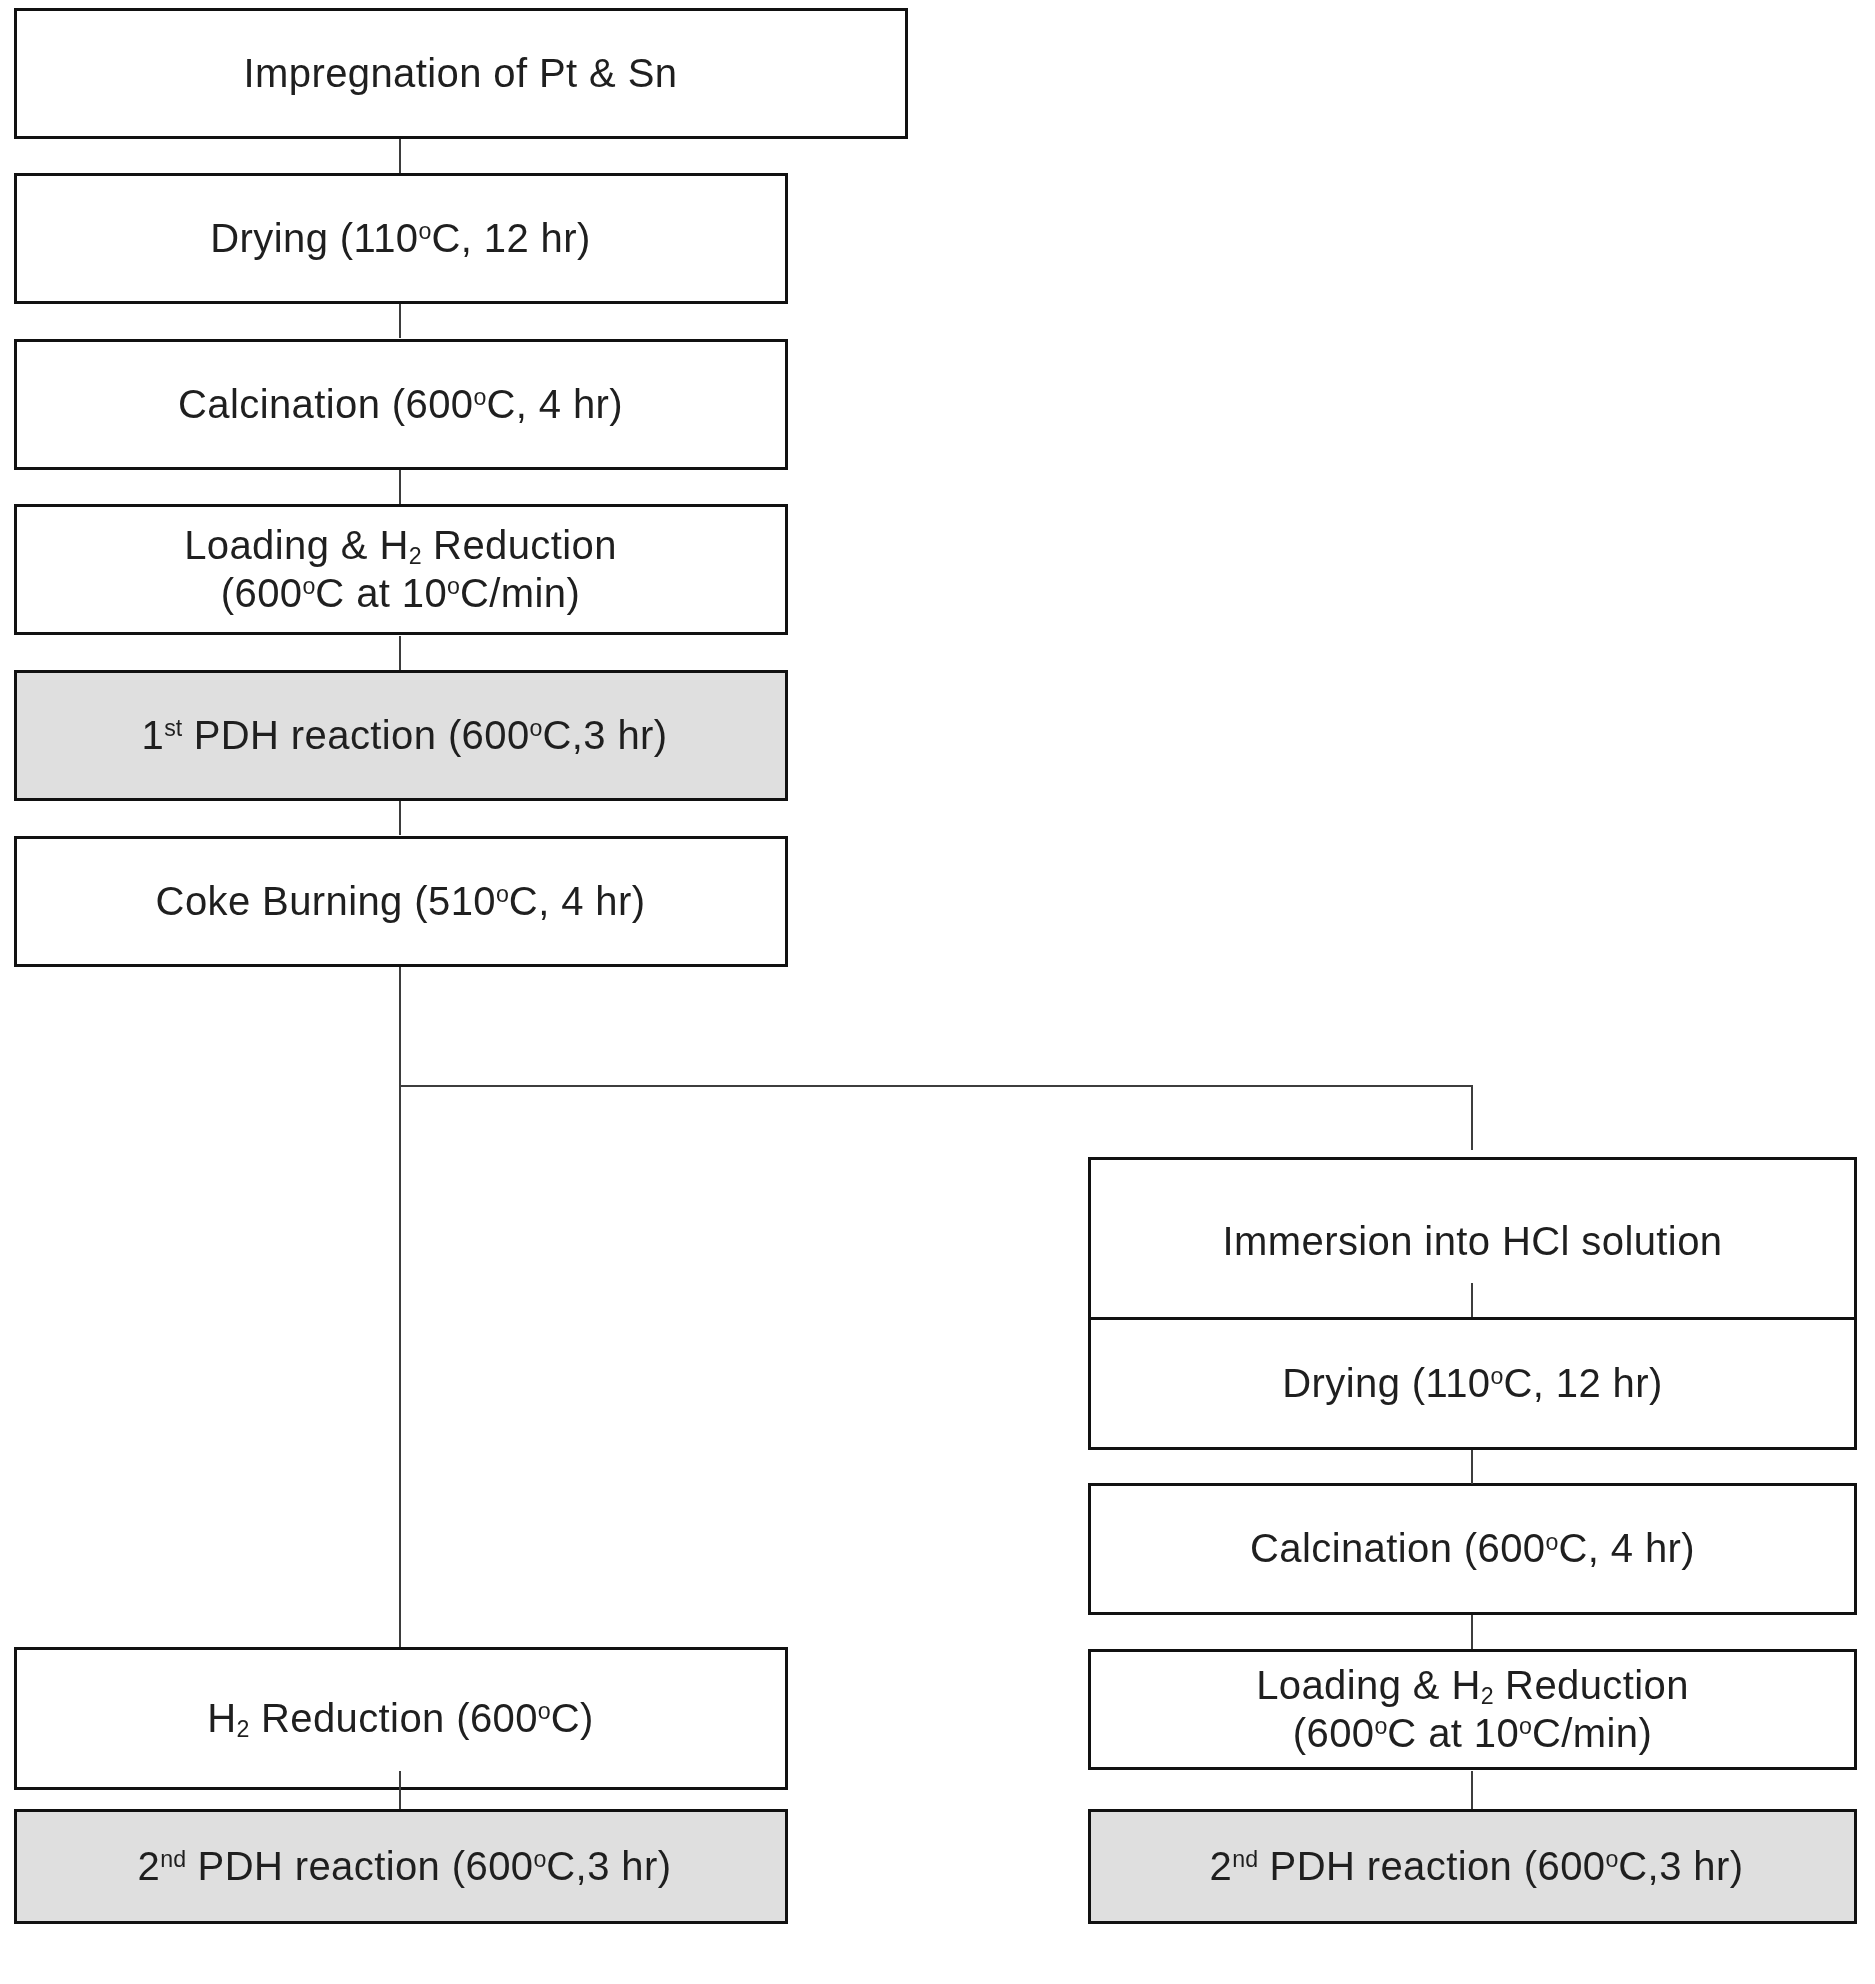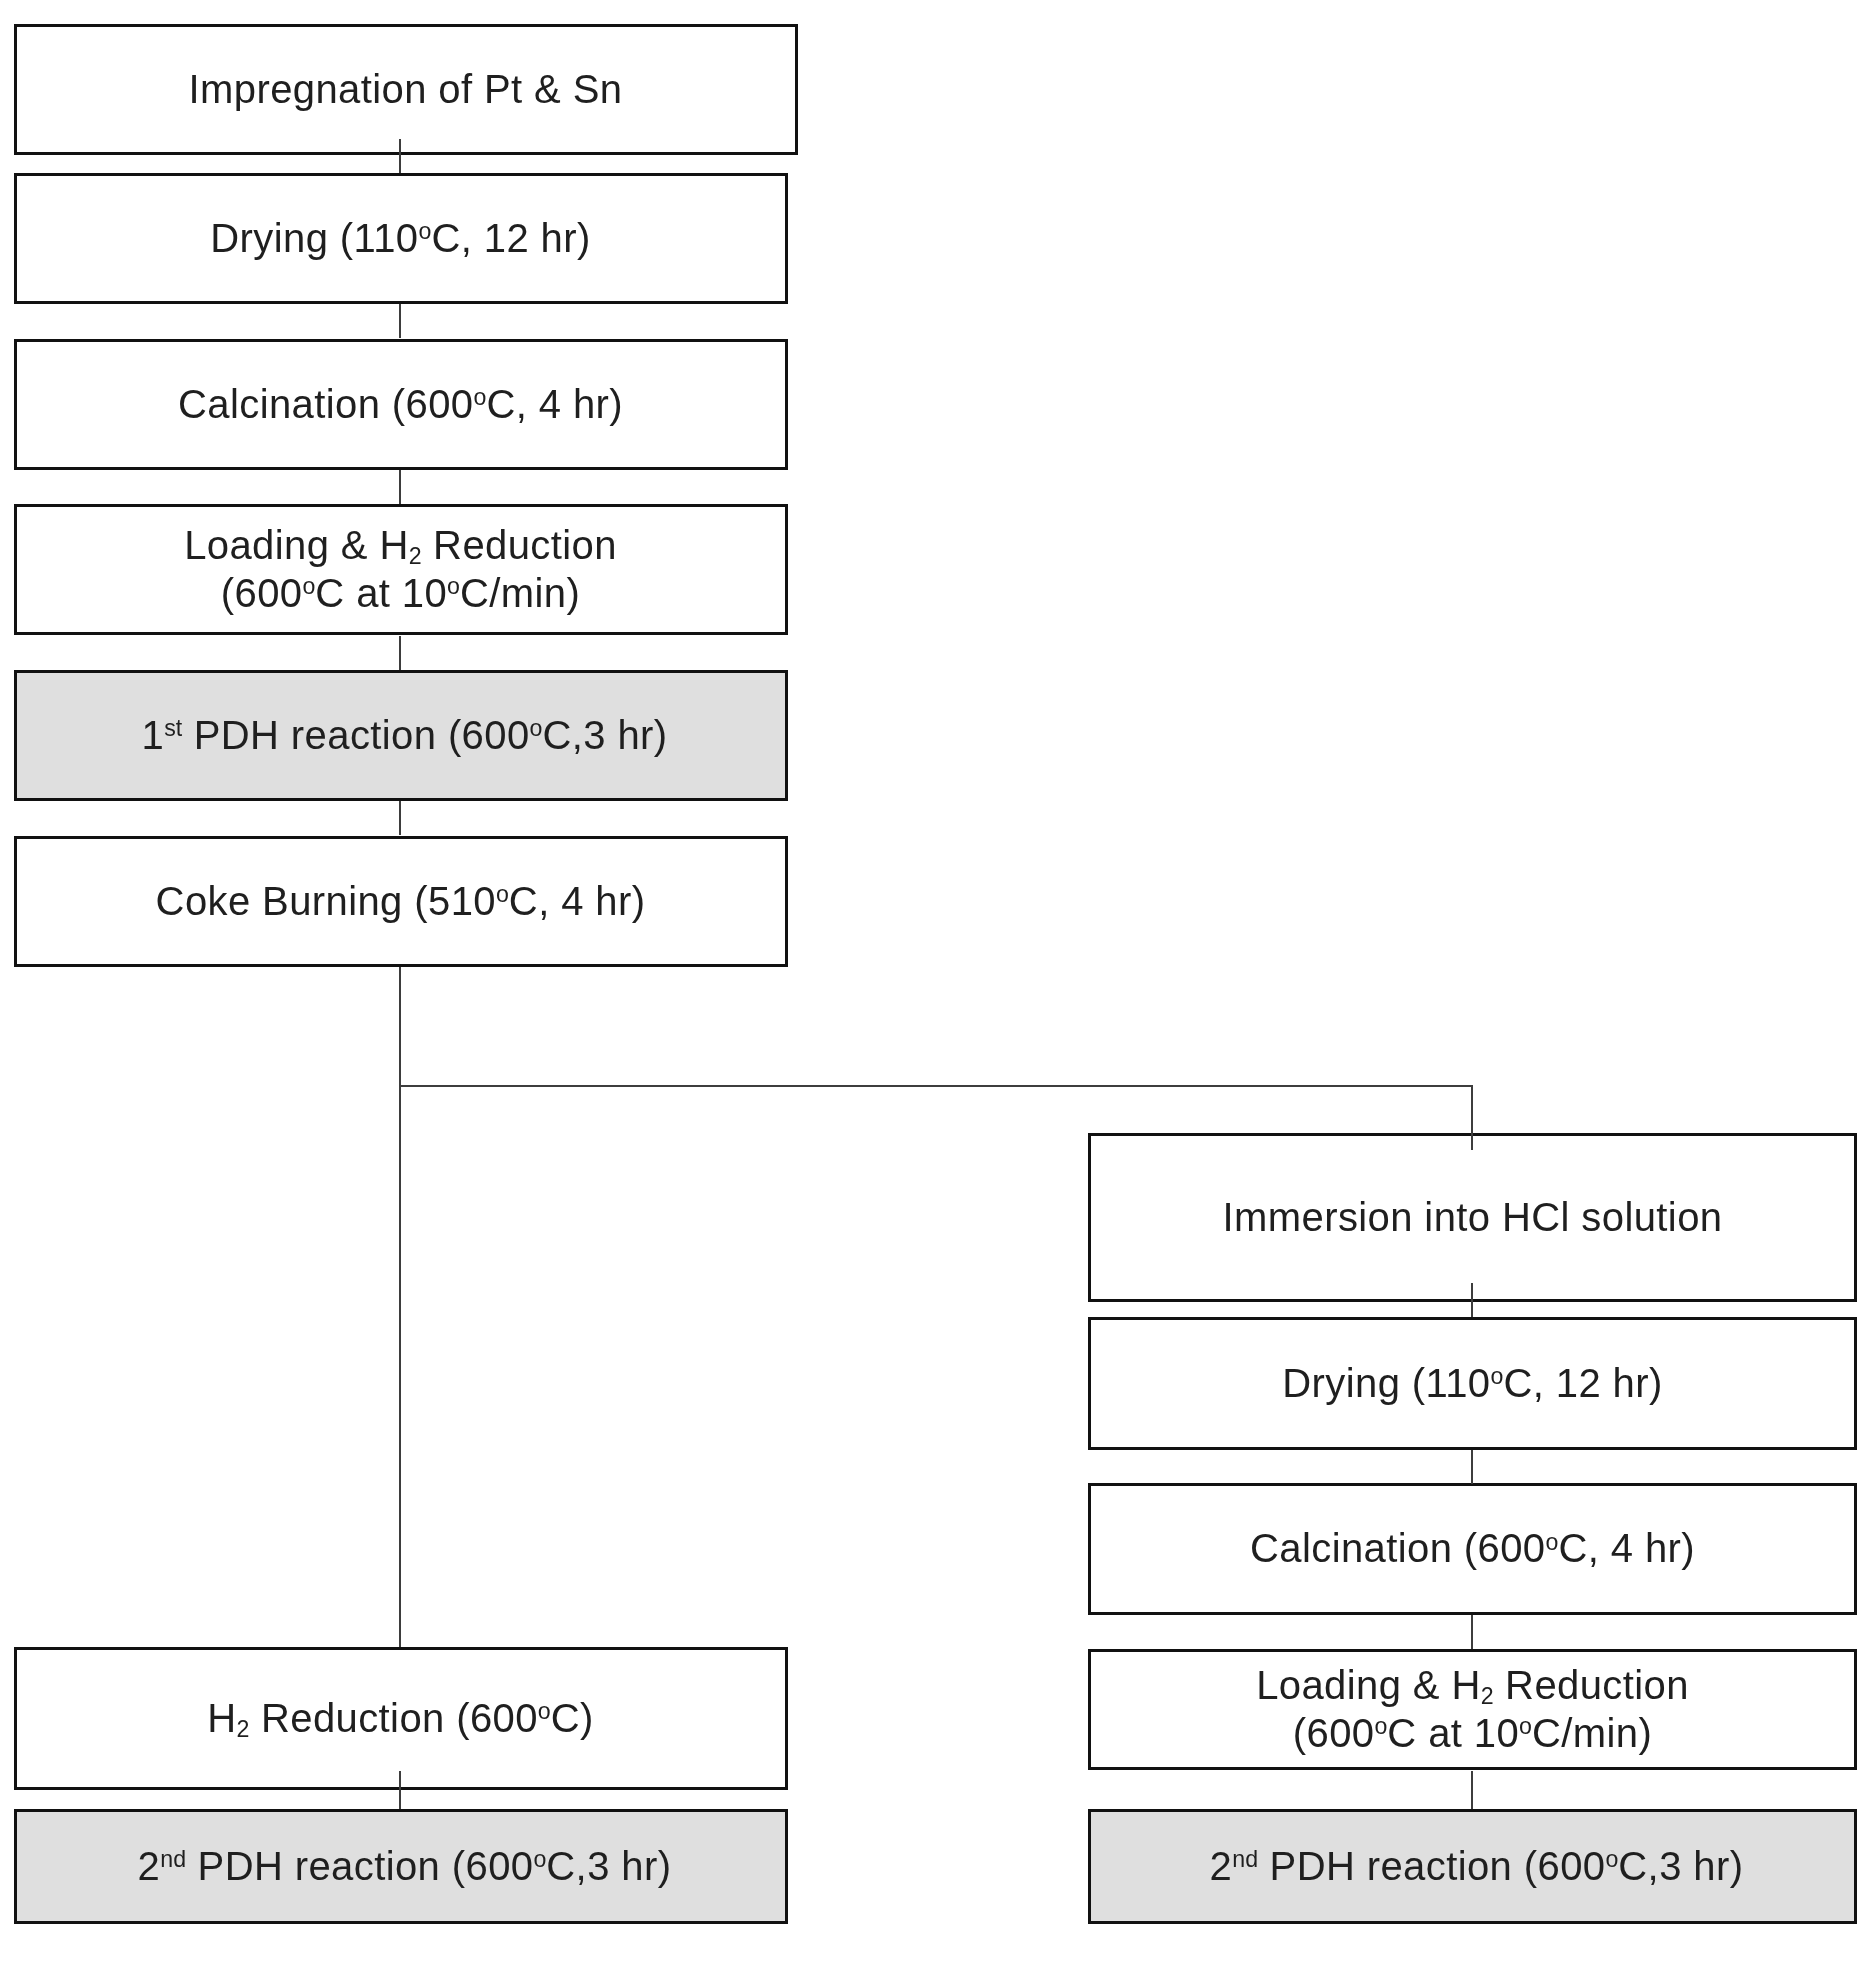--- a/index.html
+++ b/index.html
@@ -57,21 +57,21 @@
     position:absolute;
     height:2.2px;
     background:var(--line);
   }
 </style>
 </head>
 <body>
 
 <div class="canvas">
 
-  <div class="box" style="left:13.5px;top:24px;width:784px;height:131px">
+  <div class="box" style="left:13.5px;top:8px;width:894px;height:131px">
     <div class="box-text">
         <div><span>Impregnation of Pt &amp; Sn</span></div>
       </div>
   </div>
 
   <div class="box" style="left:13.5px;top:173px;width:774px;height:131px">
     <div class="box-text">
         <div><span>Drying (110</span><sup>o</sup><span>C, 12 hr)</span></div>
       </div>
   </div>
@@ -106,21 +106,21 @@
         <div><span>H</span><sub>2</sub><span> Reduction (600</span><sup>o</sup><span>C)</span></div>
       </div>
   </div>
 
   <div class="box gray" style="left:13.5px;top:1809px;width:774px;height:115px">
     <div class="box-text">
         <div><span>2</span><sup>nd</sup><span> PDH reaction (600</span><sup>o</sup><span>C,3 hr)</span></div>
       </div>
   </div>
 
-  <div class="box" style="left:1088px;top:1133px;width:769px;height:169px">
+  <div class="box" style="left:1088px;top:1157px;width:769px;height:169px">
     <div class="box-text">
         <div><span>Immersion into HCl solution</span></div>
       </div>
   </div>
 
   <div class="box" style="left:1088px;top:1317px;width:769px;height:133px">
     <div class="box-text">
         <div><span>Drying (110</span><sup>o</sup><span>C, 12 hr)</span></div>
       </div>
   </div>

